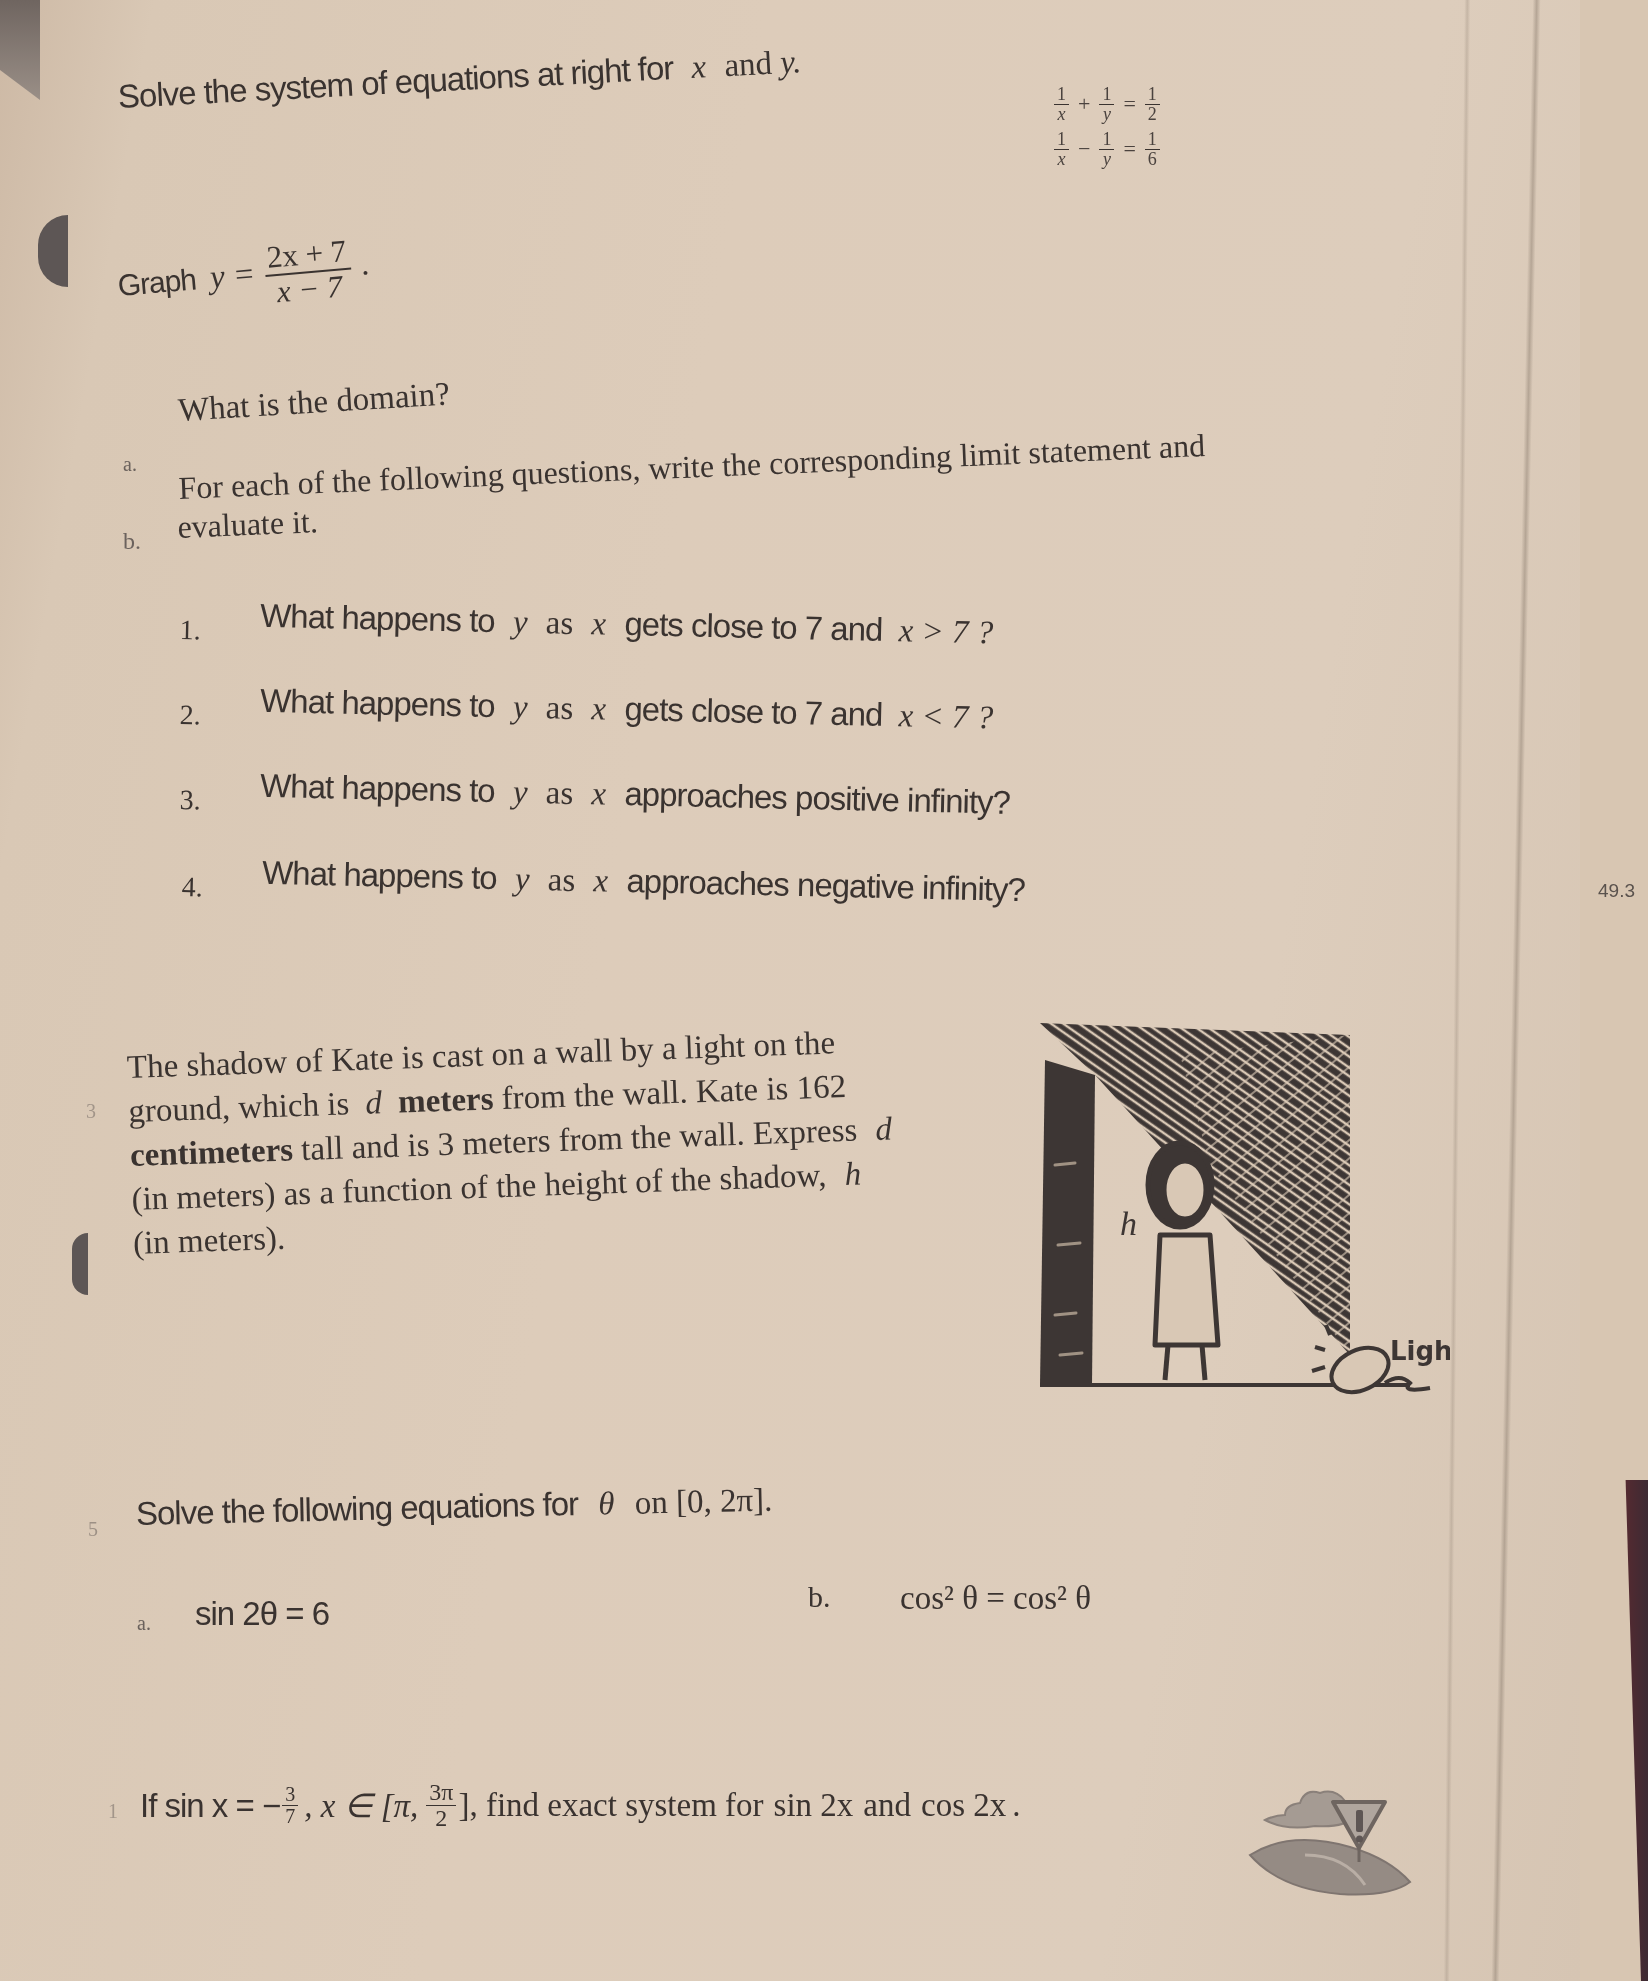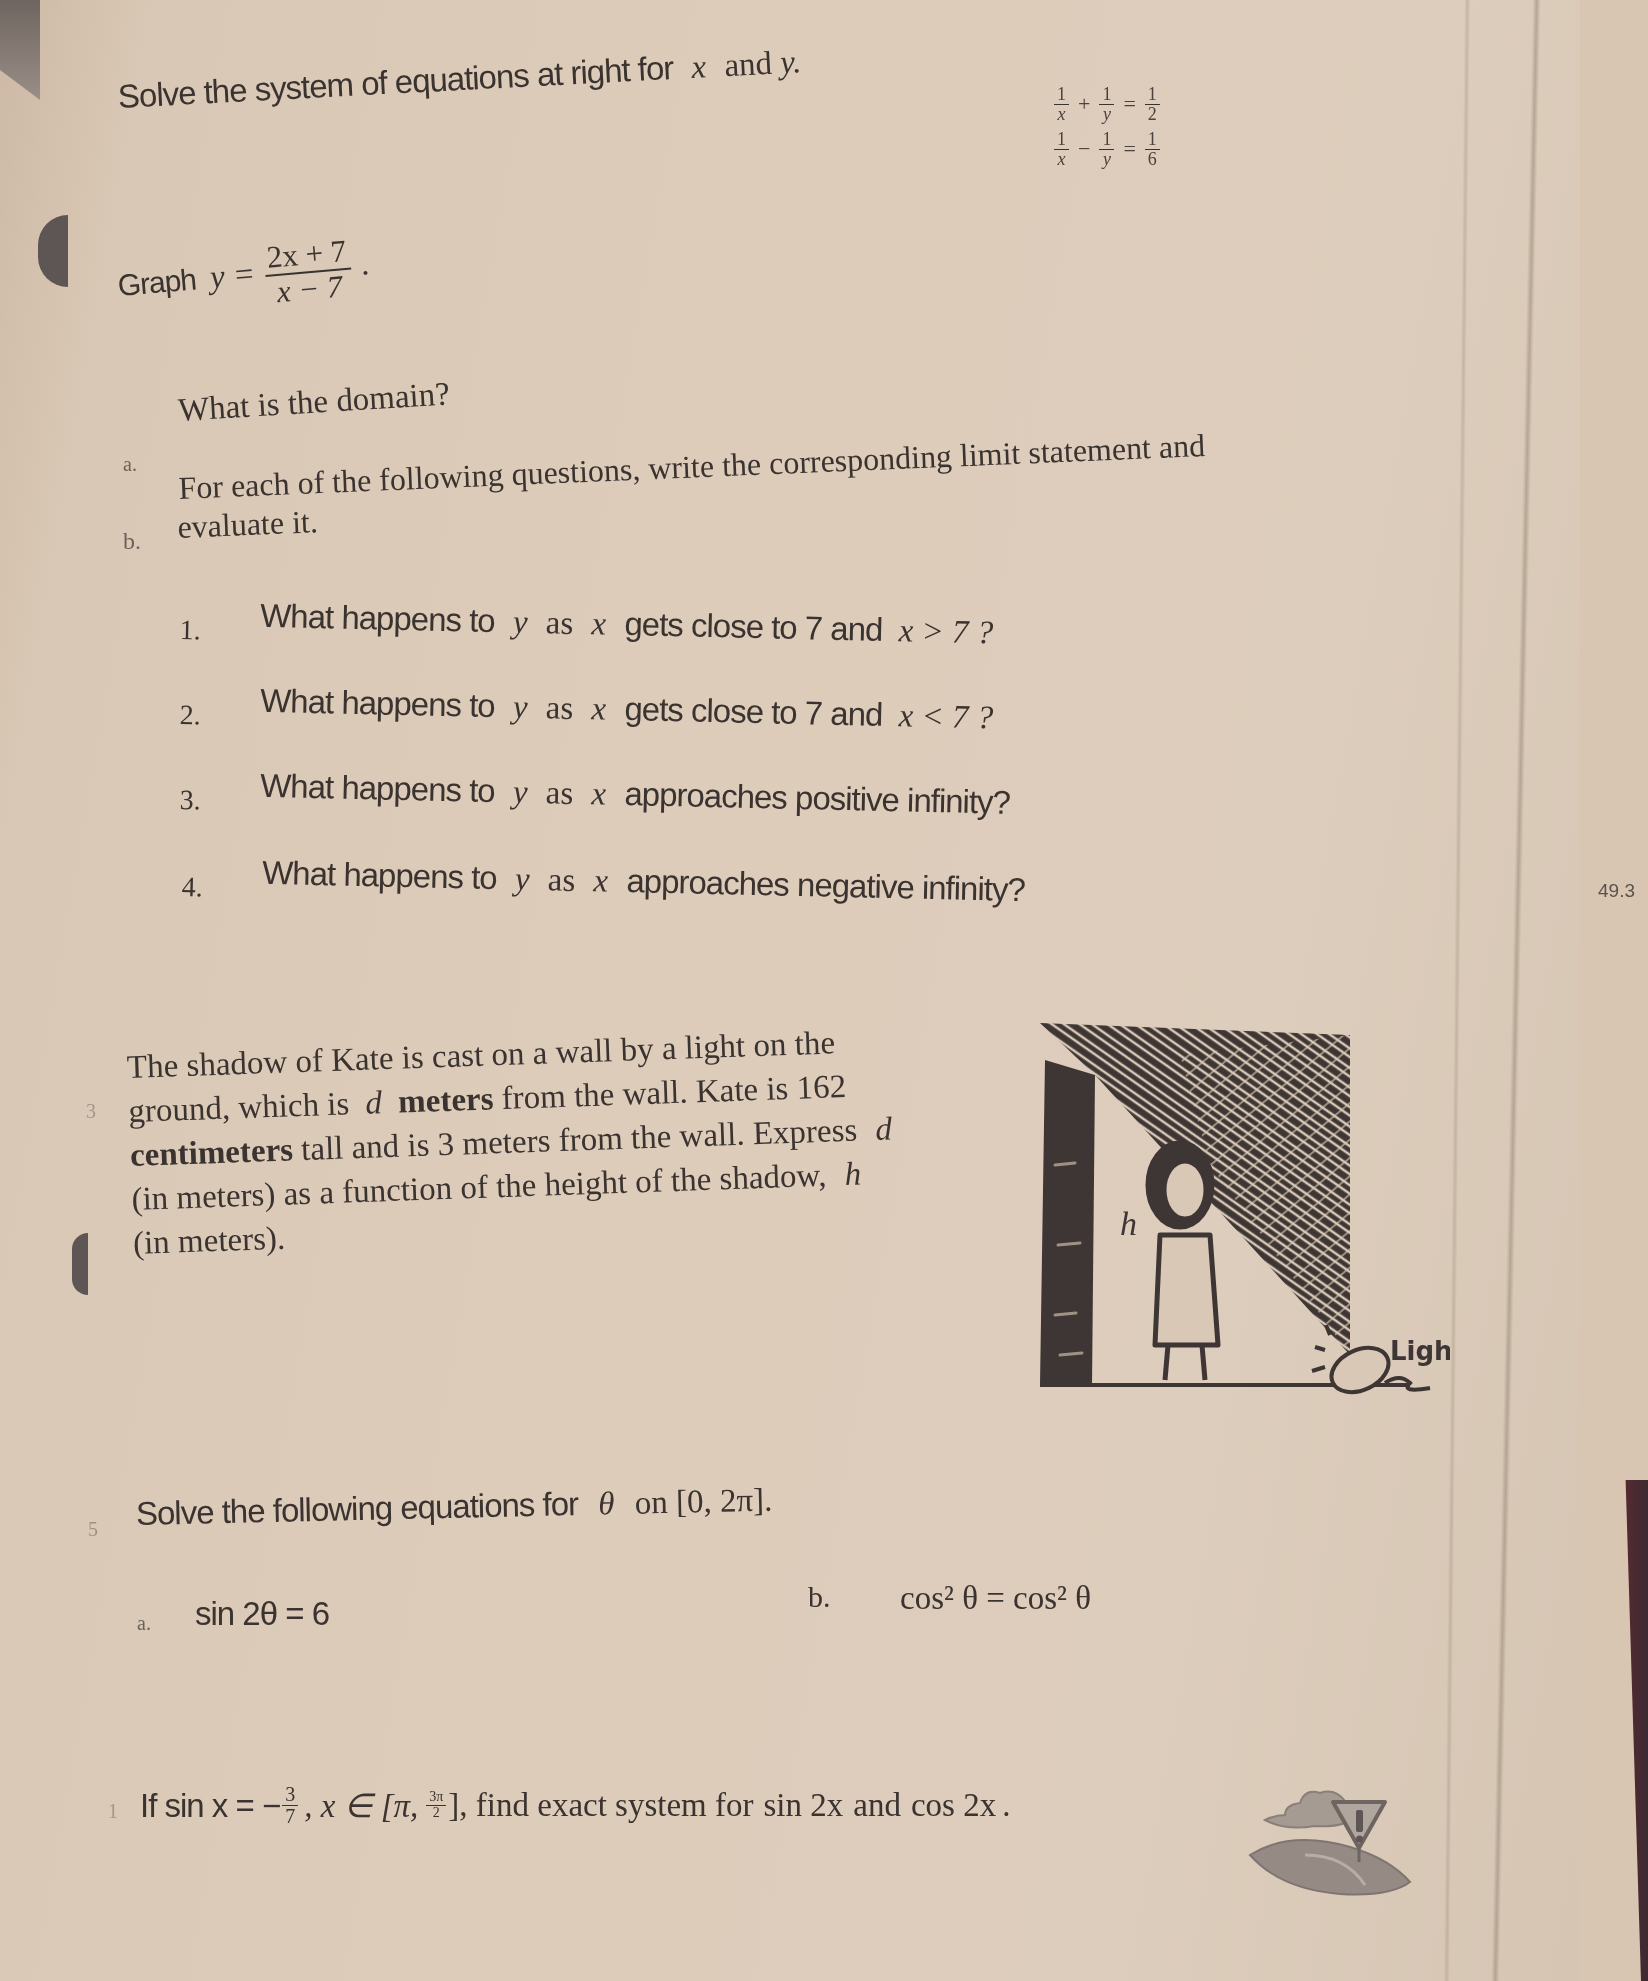--- a/index.html
+++ b/index.html
@@ -254,21 +254,21 @@
   </div>
 
   <div class="abs q-marker" style="left:108px; top:1800px; opacity:0.5;">1</div>
   <div class="abs problem-text" style="left:140px; top:1775px; display:flex; align-items:center;">
     <span class="condensed">If sin x = −</span>
     <span class="frac small-frac" style="font-size:20px;">
       <span class="num">3</span>
       <span class="den">7</span>
     </span>
     <span class="italic-var" style="margin-left:4px;font-style:italic;">, x ∈ [π,</span>
-    <span class="frac small-frac" style="font-size:14px; margin-left:8px;">
+    <span class="frac small-frac" style="font-size:24px; margin-left:8px;">
       <span class="num">3π</span>
       <span class="den">2</span>
     </span>
     <span>], find exact system for</span>
     <span style="margin:12px 10px;">sin 2x</span>
     <span>and</span>
     <span style="margin-left:10px;font-family:Liberation Serif, serif;">cos 2x</span>
     <span style="margin-left:6px;">.</span>
   </div>
 

